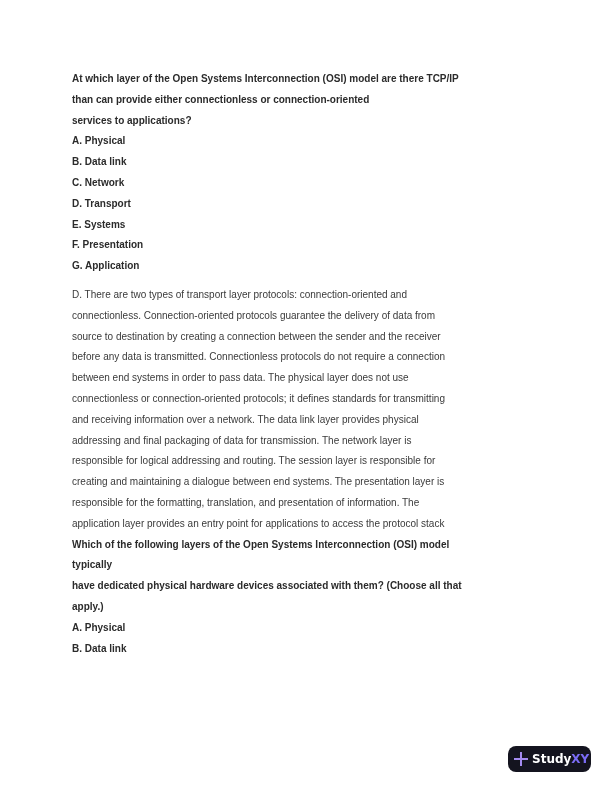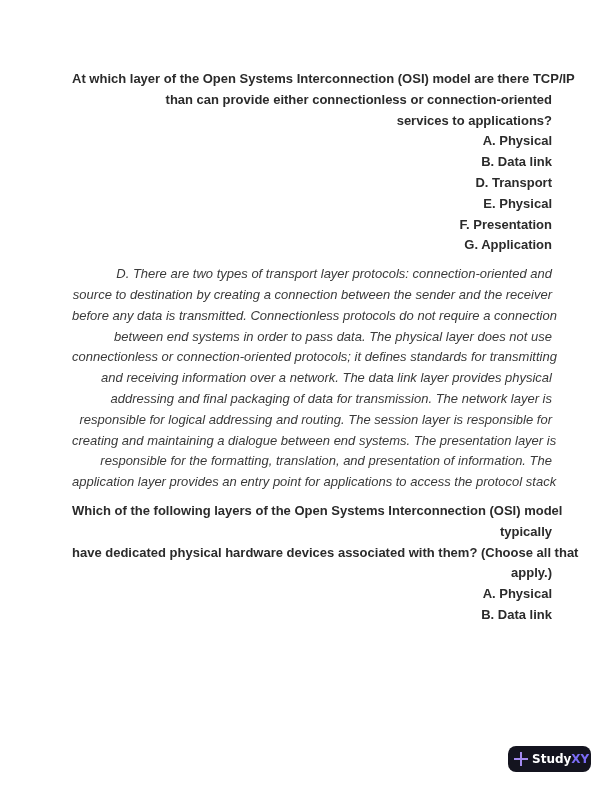--- a/index.html
+++ b/index.html
@@ -1,25 +1,25 @@
 <!DOCTYPE html>
 <html><head>
 <meta charset="utf-8">
 <style>
   html, body { margin: 0; padding: 0; }
   body {
     width: 612px; height: 792px; background: #ffffff; position: relative; overflow: hidden;
     font-family: "Liberation Sans", sans-serif; color: #333333;
   }
   .page { position: absolute; left: 72px; top: 69px; width: 480px; }
-  .line { font-size: 13px; line-height: 20.8px; white-space: nowrap; text-align: right; }
+  .line { font-size: 10px; line-height: 20.8px; white-space: nowrap; }
   .bold { font-weight: bold; color: #2b2b2b; }
-  .para { margin-top: 8px; font-style: italic; }
+  .para { margin-top: 8px; }
   .para .line { color: #3a3a3a; }
-  .q2 { margin-top: 8px; }
+  .q2 { }
   .badge {
     position: absolute; left: 508px; top: 746px; width: 83px; height: 26px;
     background: #14141f; border-radius: 8px; display: flex; align-items: center;
   }
   .badge .plus { position: relative; width: 14px; height: 14px; margin-left: 6px; margin-right: 4px; }
   .badge .plus::before, .badge .plus::after {
     content: ""; position: absolute; background: #a48bf0;
   }
   .badge .plus::before { left: 6px; top: 0; width: 2px; height: 14px; }
   .badge .plus::after { left: 0; top: 6px; width: 14px; height: 2px; }
@@ -29,28 +29,30 @@
 </head>
 <body>
 
 <div class="page">
   <div>
     <div class="line bold">At which layer of the Open Systems Interconnection (OSI) model are there TCP/IP</div>
     <div class="line bold">than can provide either connectionless or connection-oriented</div>
     <div class="line bold">services to applications?</div>
     <div class="line bold">A. Physical</div>
     <div class="line bold">B. Data link</div>
+    <div class="line bold">C. Network</div>
     <div class="line bold">D. Transport</div>
-    <div class="line bold">E. Physical</div>
+    <div class="line bold">E. Systems</div>
     <div class="line bold">F. Presentation</div>
     <div class="line bold">G. Application</div>
   </div>
 
   <div class="para">
     <div class="line">D. There are two types of transport layer protocols: connection-oriented and</div>
+    <div class="line">connectionless. Connection-oriented protocols guarantee the delivery of data from</div>
     <div class="line">source to destination by creating a connection between the sender and the receiver</div>
     <div class="line">before any data is transmitted. Connectionless protocols do not require a connection</div>
     <div class="line">between end systems in order to pass data. The physical layer does not use</div>
     <div class="line">connectionless or connection-oriented protocols; it defines standards for transmitting</div>
     <div class="line">and receiving information over a network. The data link layer provides physical</div>
     <div class="line">addressing and final packaging of data for transmission. The network layer is</div>
     <div class="line">responsible for logical addressing and routing. The session layer is responsible for</div>
     <div class="line">creating and maintaining a dialogue between end systems. The presentation layer is</div>
     <div class="line">responsible for the formatting, translation, and presentation of information. The</div>
     <div class="line">application layer provides an entry point for applications to access the protocol stack</div>

